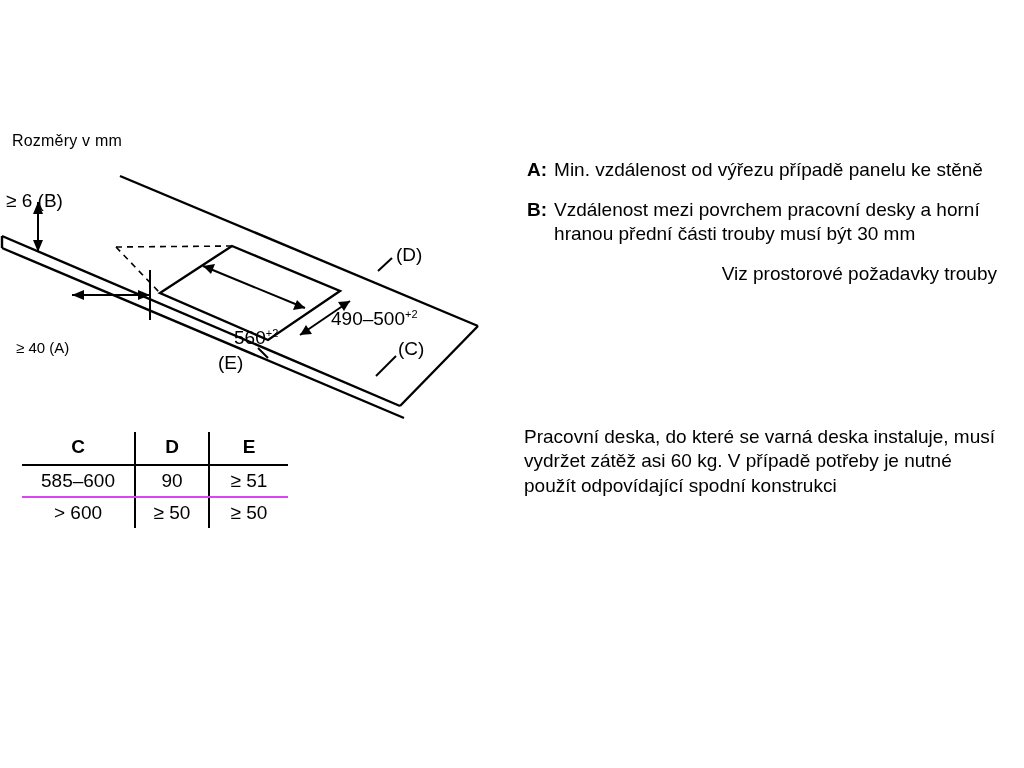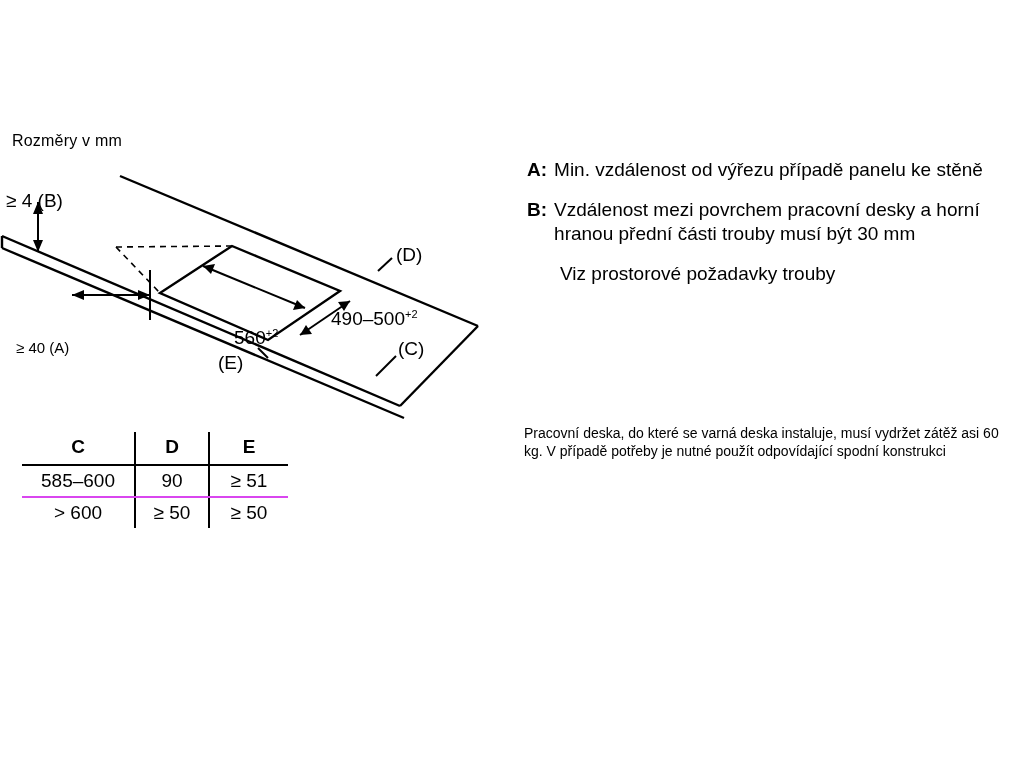--- a/index.html
+++ b/index.html
@@ -83,28 +83,29 @@
     font-weight: bold;
     margin-right: 7px;
     flex: 0 0 auto;
   }
   .legend-text {
     flex: 1 1 auto;
   }
   .legend-note {
     margin-top: 12px;
     margin-left: 33px;
+    text-align: right;
   }
 
   #load-note {
     position: absolute;
     left: 524px;
     top: 425px;
     width: 480px;
-    font-size: 14px;
+    font-size: 19px;
     line-height: 1.28;
   }
 </style>
 </head>
 <body>
 
 <div class="page">
 
   <div id="diagram-title">Rozměry v mm</div>
 
@@ -158,21 +159,21 @@
       </g>
 
       <g stroke="#000" stroke-width="2">
         <line x1="378" y1="121" x2="392" y2="108"></line>
         <line x1="396" y1="206" x2="376" y2="226"></line>
         <line x1="258" y1="198" x2="268" y2="208"></line>
       </g>
     </svg>
 
     
-    <div style="position:absolute; left:6px; top:40px; font-size:19px;">≥ 4 (B)</div>
+    <div style="position:absolute; left:6px; top:40px; font-size:19px;">≥ 6 (B)</div>
 
     <div style="position:absolute; left:16px; top:156px; font-size:15px;margin-top:33px;">≥ 40 (A)</div>
 
     <div style="position:absolute; left:234px; top:132px; font-size:19px;margin-top:45px;">
       <span>560</span><sup style="font-size:11px;">+2</sup>
     </div>
 
     <div style="position:absolute; left:331px; top:158px; font-size:19px;">
       <span>490–500</span><sup style="font-size:11px;">+2</sup>
     </div>

